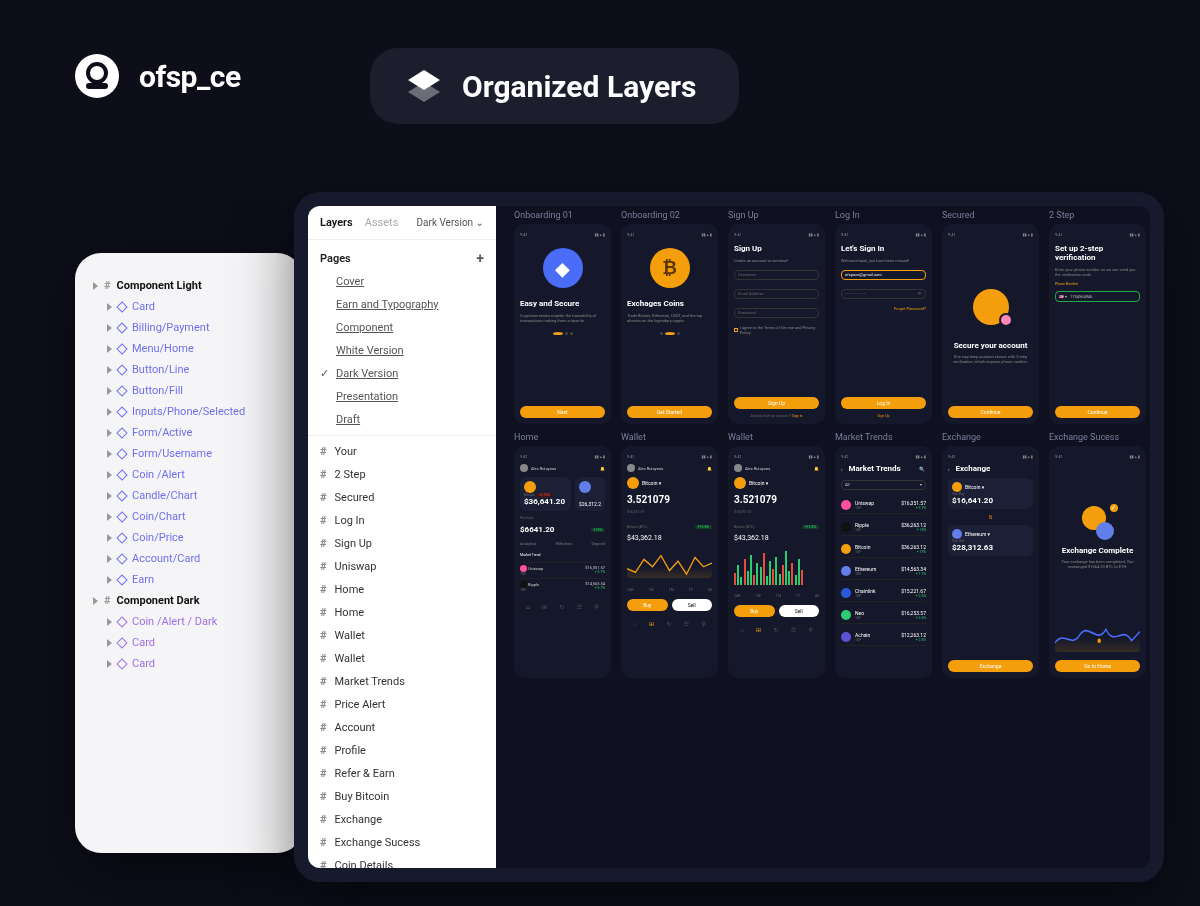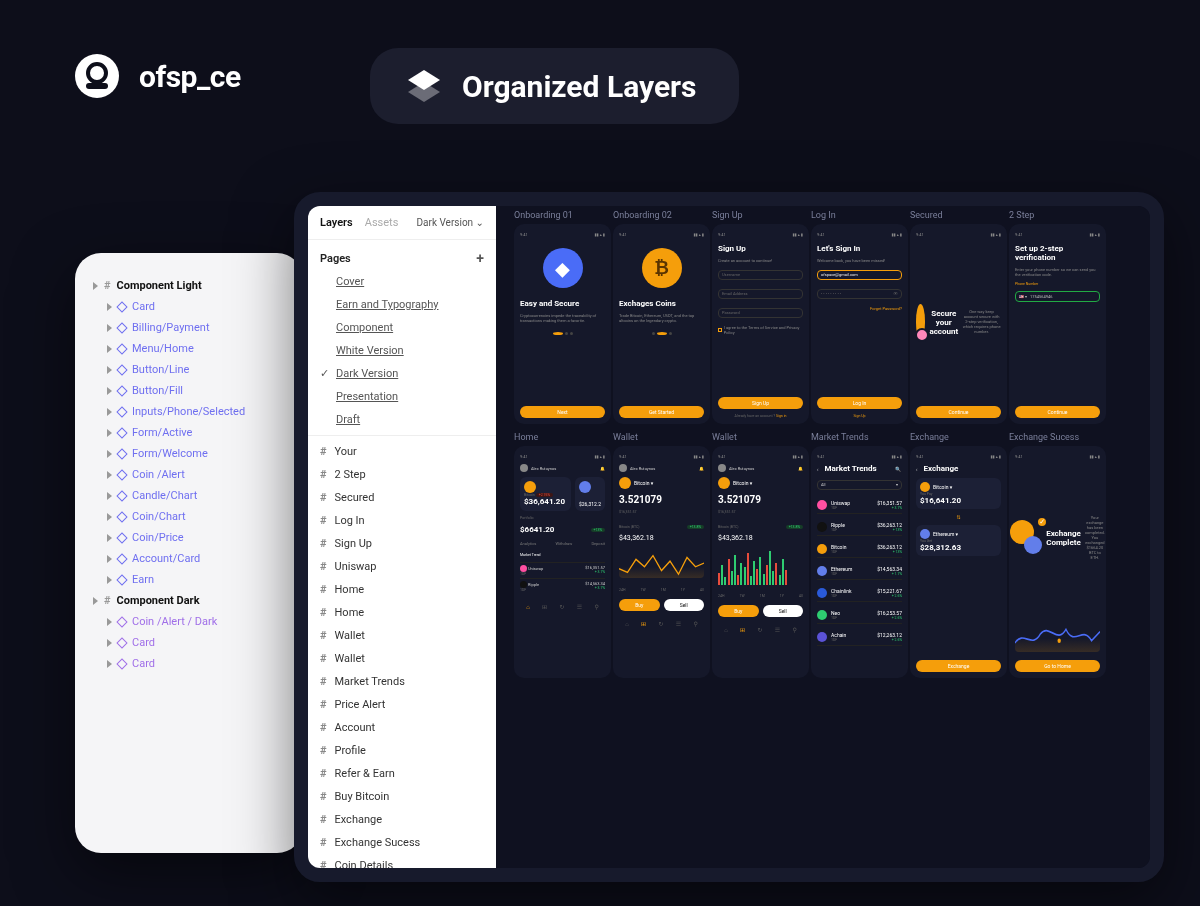--- a/index.html
+++ b/index.html
@@ -71,21 +71,21 @@
   .r-page-sel{ color:#555; font-size:10px;}
   .r-pages-head{ display:flex; align-items:center; justify-content:space-between; padding:10px 12px 4px; font-weight:600;}
   .plus{ font-size:14px; color:#555; cursor:pointer;}
   .r-pages li{ list-style:none; padding:5px 12px 5px 28px; color:#555; cursor:pointer; position:relative;text-decoration:underline;}
   .r-pages li.sel::before{ content:'✓'; position:absolute; left:12px; }
   .r-frames li{ list-style:none; padding:5px 12px; color:#333; display:flex; gap:8px; align-items:center; cursor:pointer;}
   .r-frames .hash{color:#888;}
 
   
   .canvas{ flex:1; background:#0f1120; padding:18px 0 0 18px; overflow:hidden; position:relative;}
-  .row{ display:flex; gap:2px; margin-bottom:22px;}
+  .row{ display:flex; gap:10px; margin-bottom:22px;}
   .screen{
     width:97px; border-radius:10px; background:#15182a; padding:8px 6px 6px;
     display:flex; flex-direction:column; gap:5px; font-size:5px; color:#ccc;
     position:relative;
   }
   .screen-label{ position:absolute; top:-14px; left:0; font-size:9px; color:#7a7f9a;}
   .status{ display:flex; justify-content:space-between; font-size:4px; color:#888;}
   .s-title{ font-size:8px; font-weight:700; color:#fff; margin-top:2px;}
   .s-sub{ font-size:4px; color:#888;}
   .pillbtn{ background:#f59e0b; color:#fff; border-radius:10px; text-align:center; padding:3px 0; font-size:5px; margin-top:auto;}
@@ -107,21 +107,21 @@
   .mini-list li{list-style:none;display:flex;justify-content:space-between;font-size:4px;padding:2px 0;border-top:1px solid #222;}
   .sparkline{height:28px;background:linear-gradient(transparent 60%, rgba(245,158,11,.15));border-radius:4px;position:relative;margin:3px 0;overflow:hidden;}
   .sparkline svg{width:100%;height:100%;}
   .buysell{display:flex;gap:4px;}
   .buysell .pillbtn{flex:1;margin:0;}
   .buysell .pillbtn.white{background:#fff;color:#111;}
   .navdots{display:flex;justify-content:space-around;margin-top:4px;font-size:6px;color:#555;}
   .navdots span.on{color:#f59e0b;}
   .row2 .screen{height:232px;}
   .row1 .screen{height:200px;}
-  .secured-splash{flex:1;display:flex;flex-direction:row;align-items:center;justify-content:center;gap:4px;}
+  .secured-splash{flex:1;display:flex;flex-direction:column;align-items:center;justify-content:center;gap:4px;}
   .rocket{width:36px;height:36px;border-radius:50%;background:#f59e0b;position:relative;margin:10px auto;}
   .badge-dot{width:14px;height:14px;border-radius:50%;background:#4a6cf7;border:2px solid #15182a;position:absolute;right:-4px;bottom:-2px;}
   .mt-coin{display:flex;gap:4px;align-items:center;padding:3px 0;border-bottom:1px solid #222;}
   .cdot{width:10px;height:10px;border-radius:50%;flex-shrink:0;}
   .mt-coin .info{flex:1;}
   .mt-coin .price{text-align:right;}
   .dots{display:flex;gap:2px;justify-content:center;margin:4px 0;}
   .dots span{width:3px;height:3px;border-radius:50%;background:#444;}
   .dots span.on{background:#f59e0b;width:10px;}
   .phone-field{display:flex;gap:3px;border:1px solid #2a4;border-radius:4px;padding:2px 3px;font-size:4px;color:#bbb;align-items:center;}
@@ -187,21 +187,21 @@
           <span>Inputs/Phone/Selected</span>
         </div>
         <div class="tree-item">
           <span class="tri"></span>
           <span class="diamond"></span>
           <span>Form/Active</span>
         </div>
         <div class="tree-item">
           <span class="tri"></span>
           <span class="diamond"></span>
-          <span>Form/Welcome</span>
+          <span>Form/Username</span>
         </div>
         <div class="tree-item">
           <span class="tri"></span>
           <span class="diamond"></span>
           <span>Coin /Alert</span>
         </div>
         <div class="tree-item">
           <span class="tri"></span>
           <span class="diamond"></span>
           <span>Candle/Chart</span>

